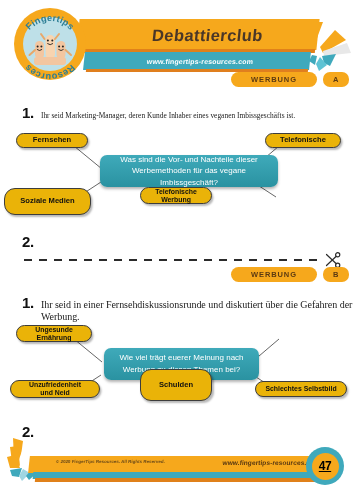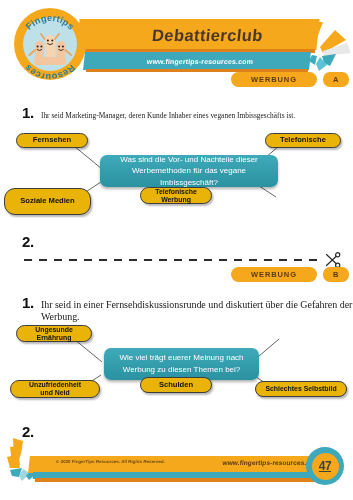--- a/index.html
+++ b/index.html
@@ -139,21 +139,21 @@
     color:#5B3A12;font-size:6.6px;font-weight:bold;letter-spacing:.05px;
     transform:skewX(-6deg);
   }
   .pagenum{
     position:absolute;left:306px;top:447px;width:38px;height:38px;border-radius:50%;
     background:#3FA9BC;display:flex;align-items:center;justify-content:center;
   }
   .pagenum-in{
     width:27px;height:27px;border-radius:50%;background:#F6A81C;
     display:flex;align-items:center;justify-content:center;
-    color:#404040;font-size:12px;font-weight:bold;letter-spacing:-.5px;text-decoration:underline;
+    color:#000000;font-size:12px;font-weight:bold;letter-spacing:-.5px;text-decoration:underline;
   }
 </style>
 </head>
 <body>
 
 <div class="page">
 
   <div class="header">
 
     <svg class="burst-tr" viewBox="0 0 46 52">
@@ -286,21 +286,21 @@
         <span>Ungesunde</span><br>
         <span>Ernährung</span>
       </span>
     </div>
     <div class="pill two" style="left:10px;top:65px;width:90px;height:18px;">
       <span style="display:block;">
         <span>Unzufriedenheit</span><br>
         <span>und Neid</span>
       </span>
     </div>
-    <div class="pill" style="left:140px;top:62px;width:72px;height:16px;">Schulden</div>
+    <div class="pill" style="left:140px;top:54px;width:72px;height:32px;">Schulden</div>
     <div class="pill" style="left:255px;top:66px;width:92px;height:16px;font-size:6.9px;">Schlechtes Selbstbild</div>
   </div>
 
   <div class="qline" style="left:22px;top:423px;">
     <span class="qnum">2.</span>
   </div>
 
   <svg class="burst-bl" viewBox="0 0 48 46">
     <polygon points="7,1 17,4 14,26 8,22" fill="#F6A81C"></polygon>
     <polygon points="19,6 26,13 16,29 12,25" fill="#FFFFFF"></polygon>

